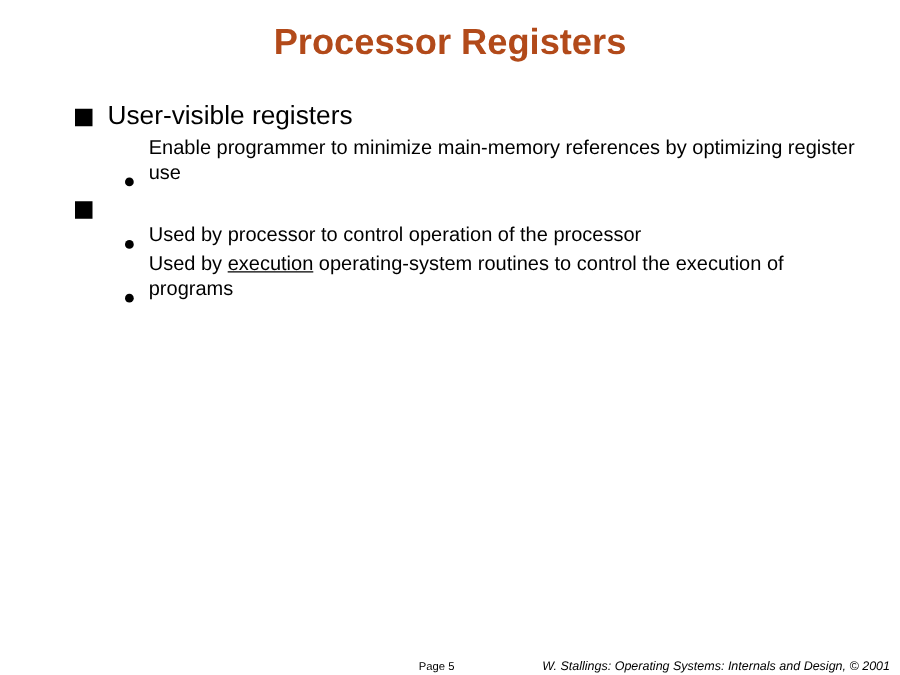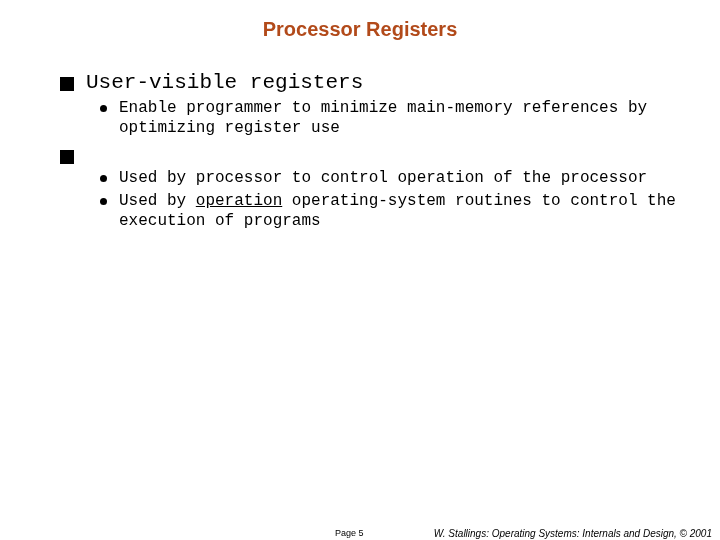--- a/index.html
+++ b/index.html
@@ -6,51 +6,50 @@
   body {
     width: 720px;
     height: 540px;
     background: #ffffff;
     font-family: Arial, Helvetica, sans-serif;
     position: relative;
     overflow: hidden;
   }
   .title {
     color: #b24a1a;
-    font-size: 20px;
+    font-size: 29px;
     font-weight: bold;
     text-align: center;
     padding-top: 18px;
     padding-bottom: 30px;
   }
   .content {
     padding-left: 60px;
     padding-right: 25px;
-    font-family: Liberation Mono, monospace;
   }
   .l1 {
     display: flex;
     align-items: flex-start;
     margin-bottom: 4px;
   }
   .l1-bullet {
     width: 14px;
     height: 14px;
     background: #000;
     margin-top: 6px;
     margin-right: 12px;
     flex-shrink: 0;
   }
   .l1-text {
     font-size: 21px;
     color: #000;
   }
   .l2 {
     display: flex;
-    align-items: flex-start;
+    align-items: flex-end;
     margin-left: 40px;
     margin-bottom: 3px;
   }
   .l2-bullet {
     width: 7px;
     height: 7px;
     background: #000;
     border-radius: 50%;
     margin-top: 7px;
     margin-right: 12px;
@@ -104,21 +103,21 @@
 
   <div class="l1" style="margin-top:6px;">
     <div class="l1-bullet"></div>
   </div>
   <div class="l2">
     <div class="l2-bullet"></div>
     <div class="l2-text">Used by processor to control operation of the processor</div>
   </div>
   <div class="l2">
     <div class="l2-bullet"></div>
-    <div class="l2-text"><span>Used by </span><span class="underline">operation</span><span> operating-system routines to control the execution of programs</span></div>
+    <div class="l2-text"><span>Used by </span><span class="underline">execution</span><span> operating-system routines to control the execution of programs</span></div>
   </div>
 
 </div>
 
 <div class="footer">
   <div class="page-num">Page 5</div>
   <div class="attribution">W. Stallings: Operating Systems: Internals and Design, © 2001</div>
 </div>
 
 </body></html>

